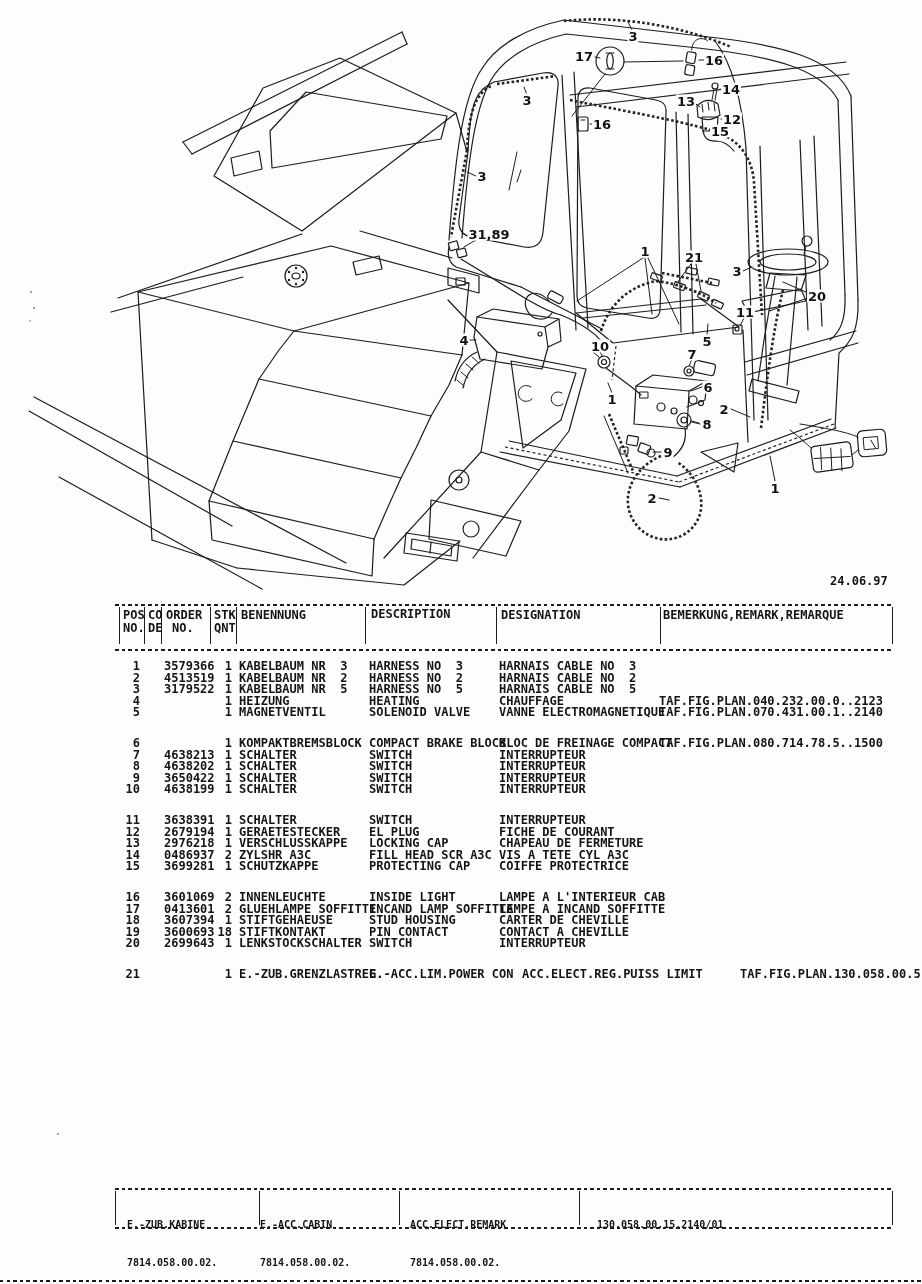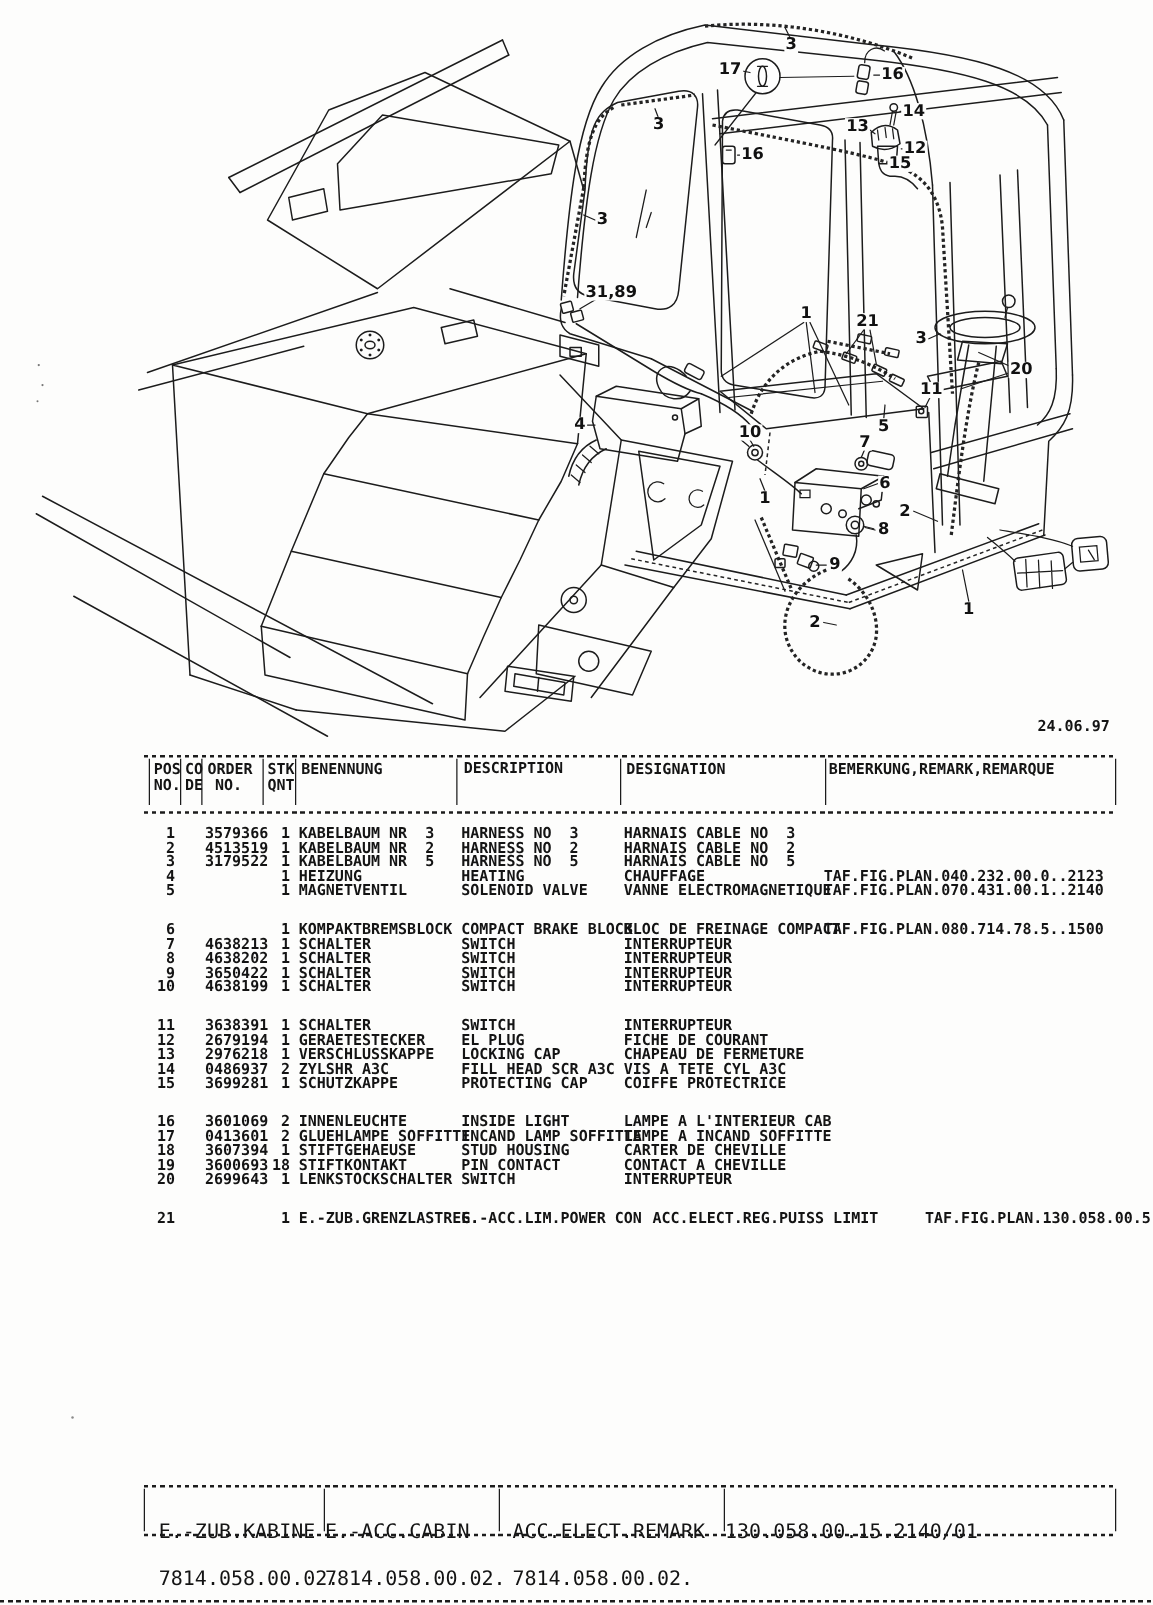--- a/index.html
+++ b/index.html
@@ -17,21 +17,21 @@
   .c-pos{left:0;width:25px;text-align:right;}
   .c-order{left:49px;}
   .c-qty{left:92px;width:25px;text-align:right;}
   .c-name{left:124px;}
   .c-desc{left:254px;}
   .c-desig{left:384px;}
   .c-remark{left:544px;}
   .prow.shifted .c-desig{left:407px;}
   .prow.shifted .c-remark{left:580px;margin-left:45px;}
   #footerbox{position:absolute;left:115px;top:1191px;width:778px;height:34px;display:flex;border-left:1.4px solid #1c1c1c;border-right:1.4px solid #1c1c1c;box-sizing:border-box;}
-  .fcell{box-sizing:border-box;padding-top:3px;font-size:16px;font-weight:400;line-height:12.5px;white-space:pre;}
+  .fcell{box-sizing:border-box;padding-top:3px;font-size:10px;font-weight:700;line-height:12.5px;white-space:pre;}
   .fcell + .fcell{border-left:1.4px solid #1c1c1c;}
   .speck{position:absolute;background:#8a8a8a;width:2px;height:2px;border-radius:50%;}
   svg *{vector-effect:non-scaling-stroke;}
   .ln{fill:none;stroke:#1c1c1c;stroke-width:1.2;stroke-linecap:round;stroke-linejoin:round;}
   .thin{fill:none;stroke:#1c1c1c;stroke-width:1;stroke-linecap:round;}
   .braid{fill:none;stroke:#242424;stroke-width:2.6;stroke-dasharray:2.6 2.3;stroke-linecap:butt;}
   .dash{fill:none;stroke:#242424;stroke-width:1.2;stroke-dasharray:3 2.6;}
   .solidw{fill:#fff;stroke:#1c1c1c;stroke-width:1.2;}
 </style>
 </head>
@@ -544,20 +544,20 @@
     <div class="f-l2">7814.058.00.02.</div>
   </div>
     <div class="fcell" style="width: 140px; ">
     <div class="f-l1">E.-ACC.CABIN</div>
     <div class="f-l2">7814.058.00.02.</div>
   </div>
     <div class="fcell" style="width: 180px; padding-left: 10px;">
     <div class="f-l1">ACC.ELECT.REMARK</div>
     <div class="f-l2">7814.058.00.02.</div>
   </div>
-    <div class="fcell" style="width: 151px; ">
+    <div class="fcell" style="width: 151px; padding-left: 17px;">
     <div class="f-l1">130.058.00.15.2140/01</div>
     <div class="f-l2"></div>
   </div>
   </div>
 
 <div class="dashrule" style="left:115px;width:778px;top:1227px;"></div>
 <div class="dashrule" style="left:0px;width:922px;top:1280px;"></div>
 
 </body></html>

